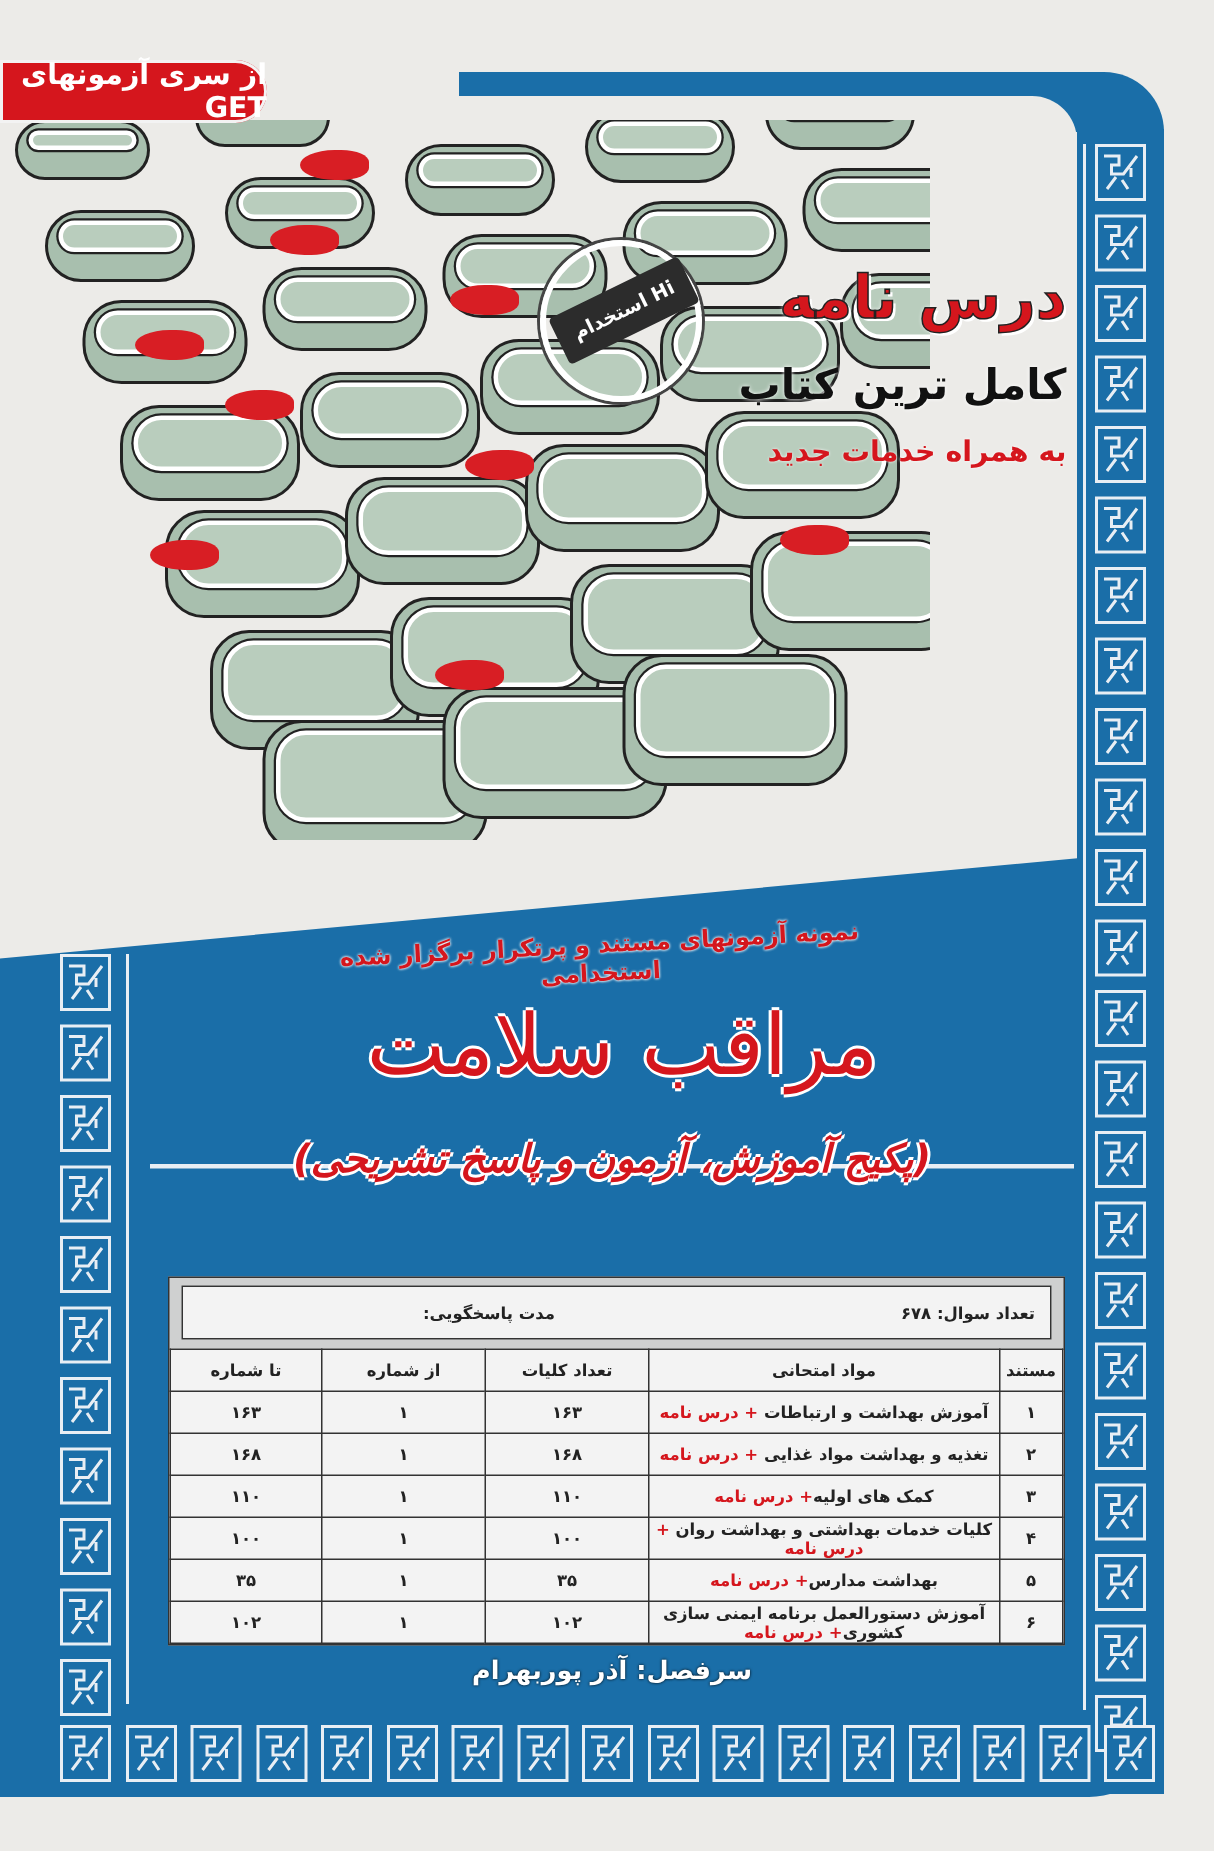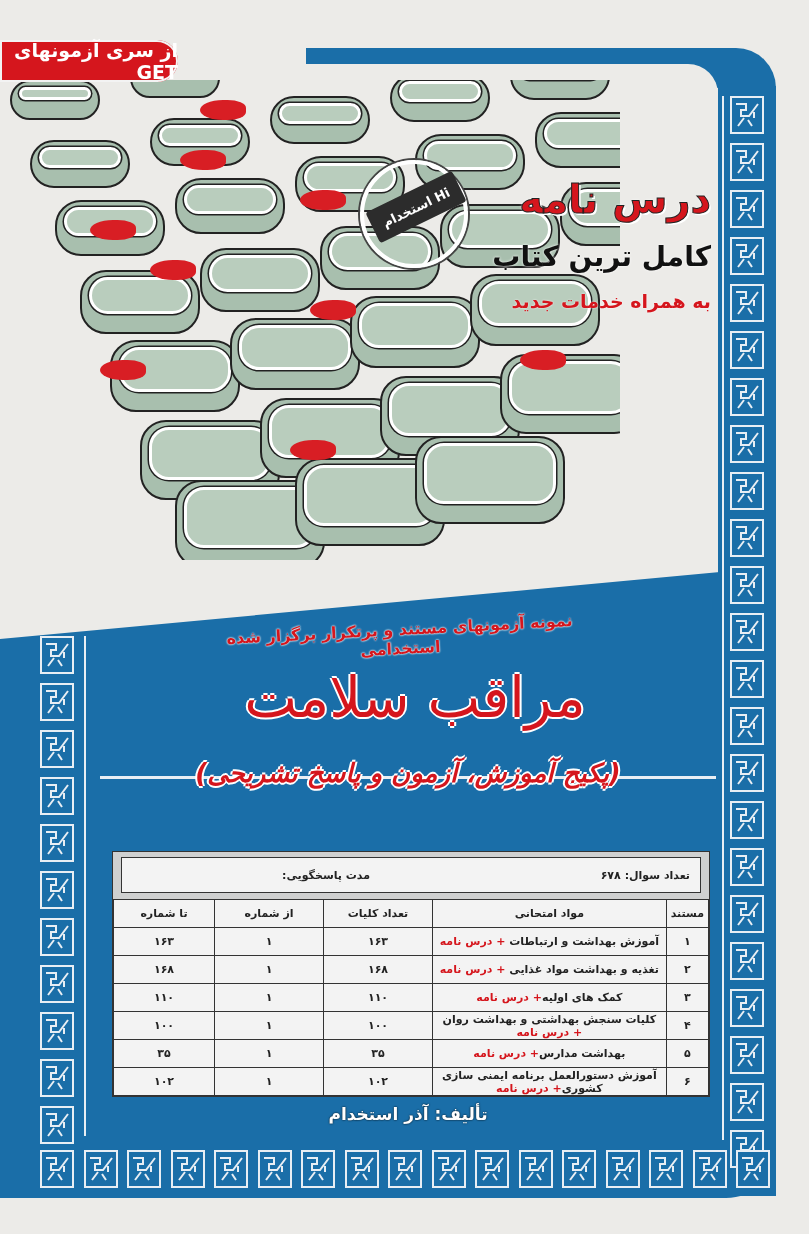--- a/index.html
+++ b/index.html
@@ -407,21 +407,21 @@
         </tr>
         <tr>
           <td>۳</td>
           <td class="subject"><span>کمک های اولیه</span><span class="red">+ درس نامه</span></td>
           <td>۱۱۰</td>
           <td>۱</td>
           <td>۱۱۰</td>
         </tr>
         <tr>
           <td>۴</td>
-          <td class="subject"><span>کلیات سنجش بهداشتی و بهداشت روان </span><span class="red">+ درس نامه</span></td>
+          <td class="subject"><span>کلیات خدمات بهداشتی و بهداشت روان </span><span class="red">+ درس نامه</span></td>
           <td>۱۰۰</td>
           <td>۱</td>
           <td>۱۰۰</td>
         </tr>
         <tr>
           <td>۵</td>
           <td class="subject"><span>بهداشت مدارس</span><span class="red">+ درس نامه</span></td>
           <td>۳۵</td>
           <td>۱</td>
           <td>۳۵</td>
@@ -430,13 +430,13 @@
           <td>۶</td>
           <td class="subject"><span>آموزش دستورالعمل برنامه ایمنی سازی کشوری</span><span class="red">+ درس نامه</span></td>
           <td>۱۰۲</td>
           <td>۱</td>
           <td>۱۰۲</td>
         </tr>
       </tbody>
   </table>
 </div>
 
-<div class="abs author">تألیف: آذر استخدام</div>
+<div class="abs author">سرفصل: آذر پوربهرام</div>
 
 </body></html>

